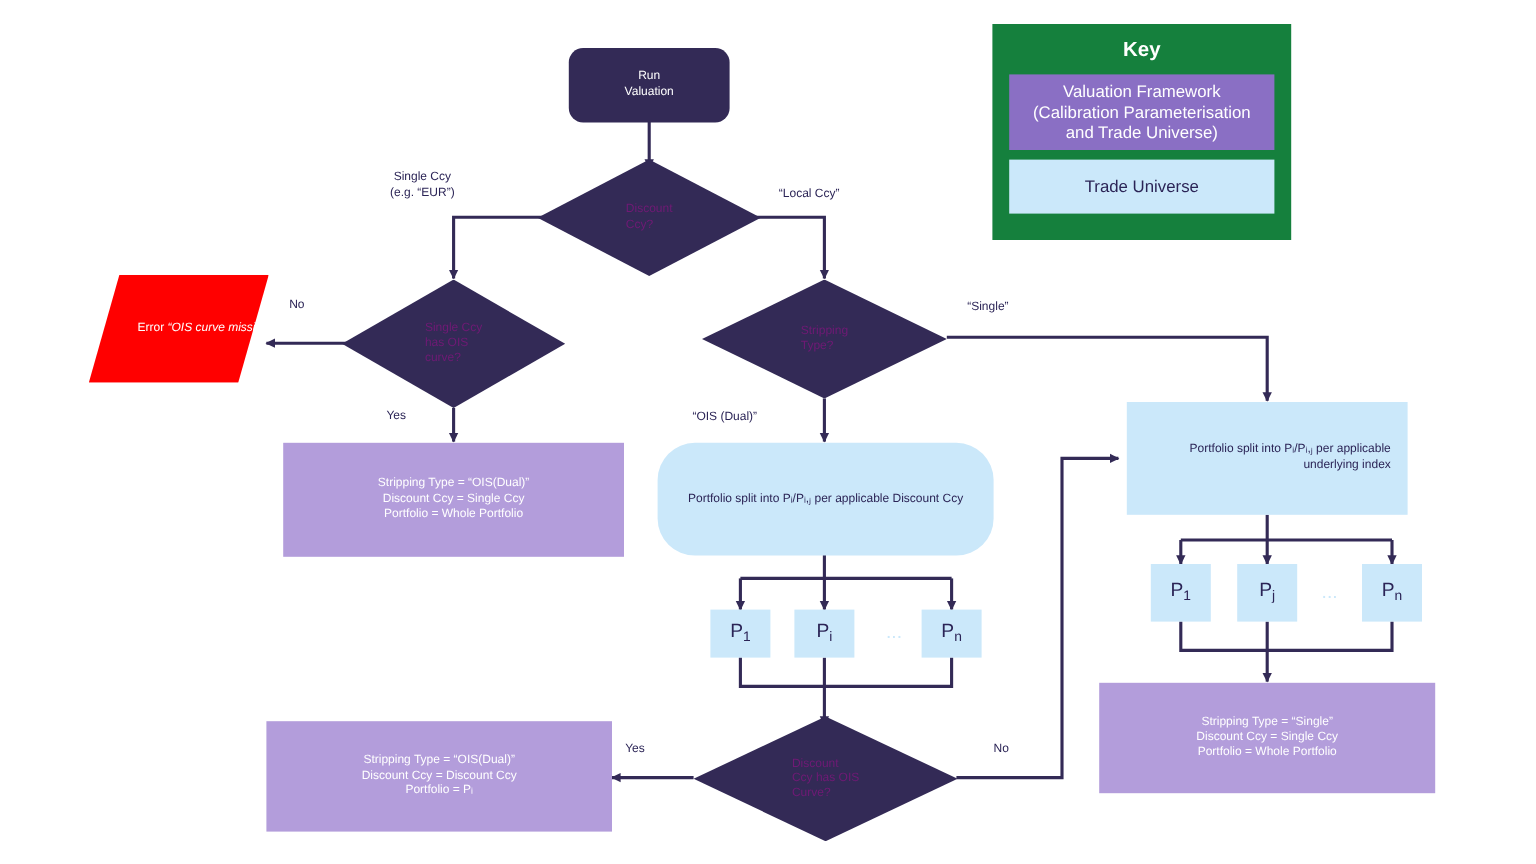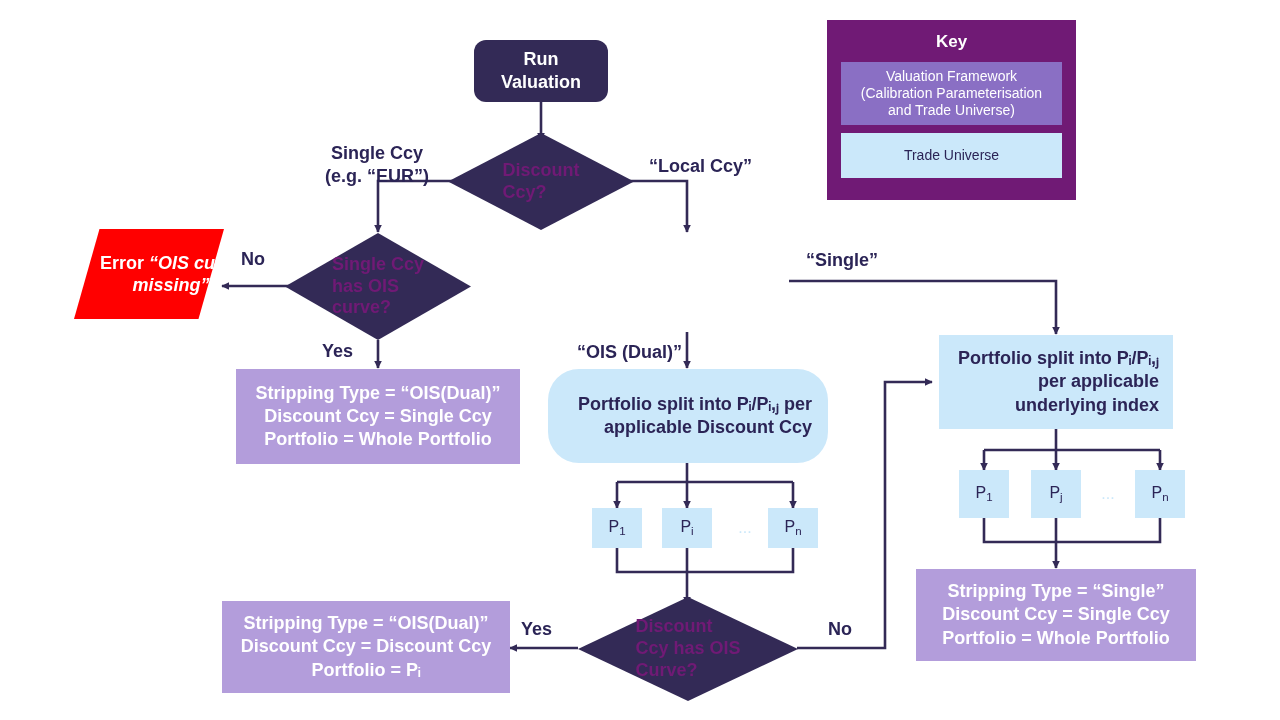--- a/index.html
+++ b/index.html
@@ -34,28 +34,28 @@
   .para .pshape{position:absolute;left:0;top:0;width:100%;height:100%;
       background:#ff0000;
       -webkit-clip-path:polygon(17% 0,100% 0,83% 100%,0 100%);
       clip-path:polygon(17% 0,100% 0,83% 100%,0 100%);}
   .para .ptext{position:absolute;left:0;top:0;width:100%;height:100%;
       display:flex;align-items:center;justify-content:center;text-align:center;
       color:#ffffff;line-height:1.25;}
 
   .edgelabel{position:absolute;color:#2b2456;white-space:pre;line-height:1.2;}
 
-  .keybox{position:absolute;background:#701a75;box-sizing:border-box;}
+  .keybox{position:absolute;background:#15803d;box-sizing:border-box;}
   .keytitle{position:absolute;width:100%;text-align:center;color:#ffffff;font-weight:bold;}
   .keyrow{position:absolute;box-sizing:border-box;display:flex;align-items:center;justify-content:center;text-align:center;line-height:1.22;}
 
   .pbox{position:absolute;background:#cbe8fa;color:#2b2456;display:flex;align-items:center;justify-content:center;}
   .dots{position:absolute;color:#cbe8fa;display:flex;align-items:center;justify-content:center;}
 
-  .t15{font-size:18px;font-weight:bold;}
+  .t15{font-size:10px;}
   .t14{font-size:14px;}
   .t16{font-size:16px;}
   .t17{font-size:17px;}
   .lh{line-height:1.28;}
   sub{font-size:0.72em;vertical-align:-0.28em;}
   .ital{font-style:italic;margin-top:48px;}
 </style>
 </head>
 <body>
 
@@ -121,20 +121,25 @@
 Ccy?</div>
   </div>
 
   <div class="diamond" style="left:285px;top:233px;width:186px;height:107px;">
     <div class="dshape"></div>
     <div class="dtext t15" style="white-space:pre-line;">Single Ccy
 has OIS
 curve?</div>
   </div>
 
+  <div class="diamond" style="left:585px;top:233px;width:204px;height:99px;">
+    <div class="dshape"></div>
+    <div class="dtext t15" style="white-space:pre-line;">Stripping
+Type?</div>
+  </div>
 
   <div class="diamond" style="left:578px;top:597px;width:220px;height:104px;">
     <div class="dshape"></div>
     <div class="dtext t15" style="white-space:pre-line;">Discount
 Ccy has OIS
 Curve?</div>
   </div>
 
   <div class="para" style="left:74px;top:229px;width:150px;height:90px;">
     <div class="pshape"></div>

